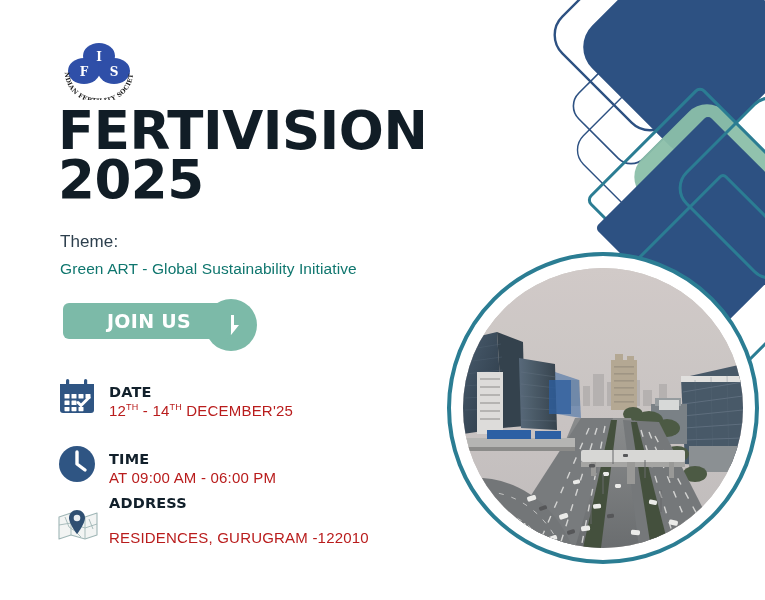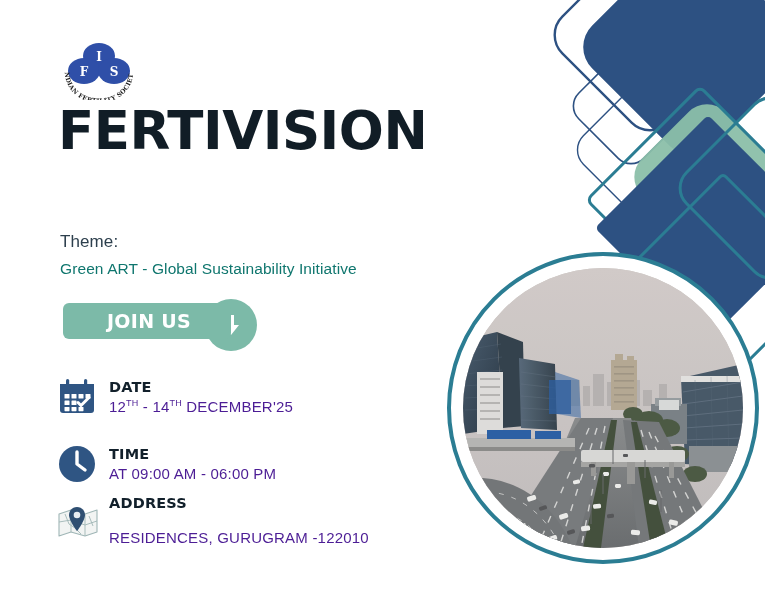--- a/index.html
+++ b/index.html
@@ -65,30 +65,30 @@
     font-family:"DejaVu Sans", sans-serif;
   }
   .joinus-circle{
     position:absolute;left:205px;top:299px;
     width:52px;height:52px;border-radius:50%;
     background:#7cbaa8;
     display:flex;align-items:center;justify-content:center;
   }
 
   
-  .info-row{position:absolute;display:flex;align-items:center;}
+  .info-row{position:absolute;display:flex;align-items:flex-end;}
   .info-icon{flex:0 0 auto;width:46px;height:46px;position:relative;}
   .info-text{margin-left:8px;}
   .info-head{
     font-weight:bold;font-size:14.5px;color:#12202b;
     letter-spacing:0.2px;line-height:1.15;
     font-family:"DejaVu Sans", sans-serif;
   }
   .info-body{
-    font-size:15px;color:#4c1d95;letter-spacing:0.2px;
+    font-size:15px;color:#b91c1c;letter-spacing:0.2px;
     line-height:1.32;margin-top:1px;
   }
   .info-body sup{font-size:9px;vertical-align:super;}
 
   #row-date{left:55px;top:375px;}
   #row-time{left:55px;top:442px;}
   #row-address{left:55px;top:495px;}
 
   
   .photo-ring{
@@ -356,20 +356,21 @@
         <text x="54" y="36" text-anchor="middle" fill="#ffffff" font-family="DejaVu Serif, serif" font-size="12" font-weight="bold">S</text>
         <path id="arcpath" d="M 5,33 A 34,30 0 0 0 73,33" fill="none"></path>
         <text fill="#1b1b1b" font-family="DejaVu Serif, serif" font-size="6.2" font-weight="bold" letter-spacing="0.3">
           <textPath href="#arcpath" startOffset="50%" text-anchor="middle">INDIAN FERTILITY SOCIETY</textPath>
         </text>
       </svg>
     </div>
 
     <h1 class="title">
       <span class="l1">FERTIVISION</span>
+      <span class="l2">2025</span>
     </h1>
 
     <div class="theme-label">Theme:</div>
     <div class="theme-text">Green ART - Global Sustainability Initiative</div>
 
     <div class="joinus-circle">
       <svg width="26" height="26" viewBox="0 0 26 26">
         <polygon points="10,3 16,3 16,13 21,13 13,23 5,13 10,13" fill="#ffffff"></polygon>
       </svg>
     </div>

